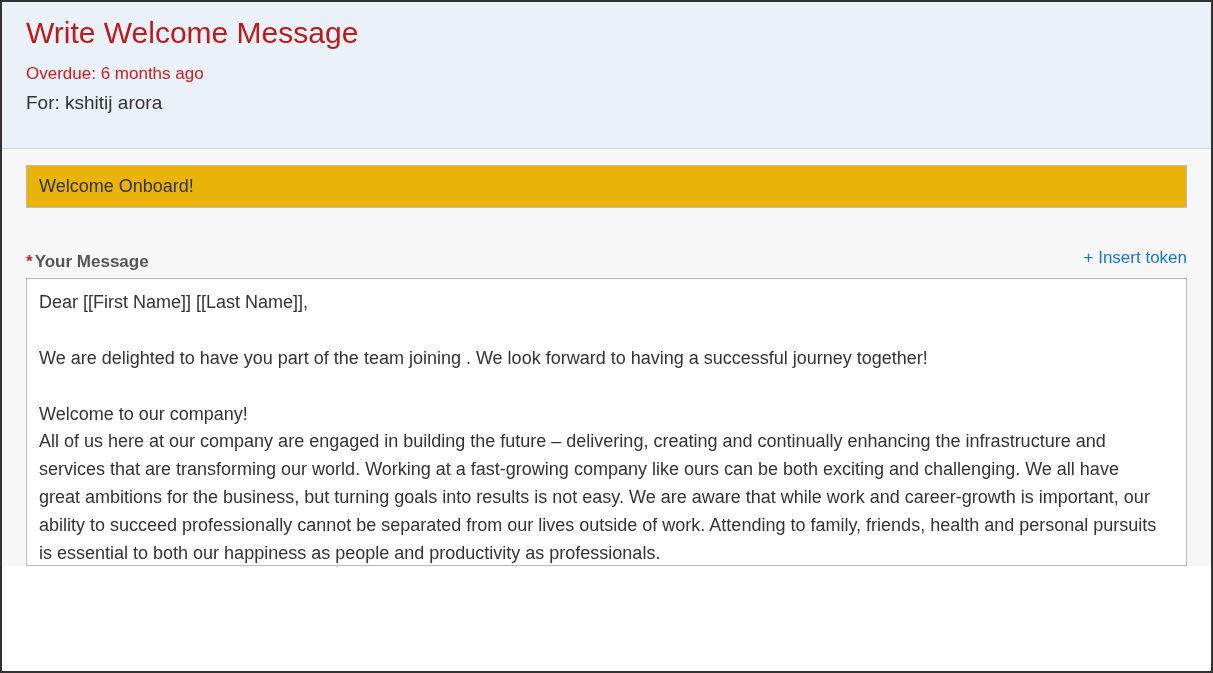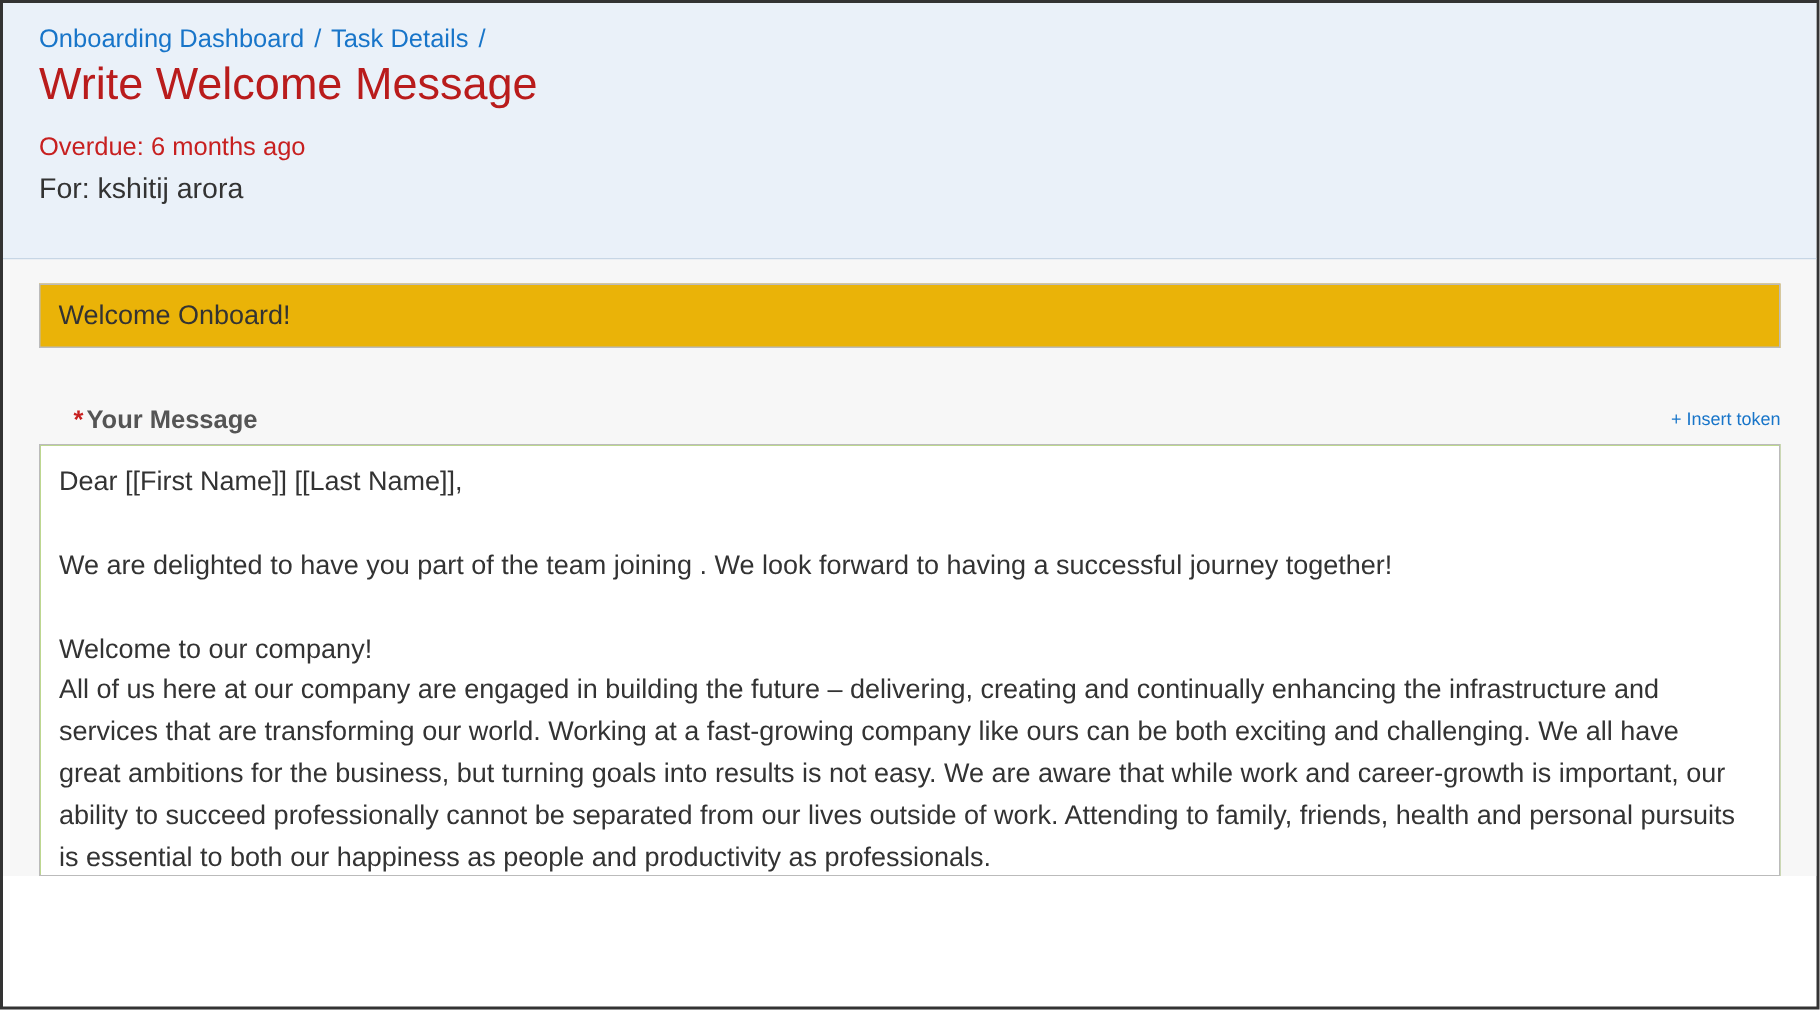--- a/index.html
+++ b/index.html
@@ -63,34 +63,33 @@
       font-family: inherit;
       color: #333;
       outline: none;
     }
     .message-label-row {
       display: flex;
       justify-content: space-between;
       align-items: flex-end;
       margin-top: 36px;
       margin-bottom: 6px;
-      margin-left: 23px;
     }
     .message-label {
       font-size: 17px;
       font-weight: bold;
       color: #555;
     }
     .required-asterisk {
       color: #c72020;
       margin-right: 2px;
       font-weight: bold;
     }
     .insert-token {
-      font-size: 12px;
+      font-size: 17px;
       color: #1875c9;
       cursor: pointer;
       padding: 4px 0;
     }
     .message-box-wrapper {
       position: relative;
       width: 100%;
       border: 1px solid #bbb;
       background: #bef264;
     }
@@ -118,26 +117,20 @@
     }
     .message-textarea::-webkit-scrollbar-thumb {
       background: #b0b0b0;
       border-radius: 2px;
     }
   </style>
 </head>
 <body>
 
 <div class="header-section">
-  <div class="breadcrumb">
-    <a>Onboarding Dashboard</a>
-    <span class="sep">/</span>
-    <a>Task Details</a>
-    <span class="sep">/</span>
-  </div>
   <h1 class="page-title">Write Welcome Message</h1>
   <div class="overdue">Overdue: 6 months ago</div>
   <div class="meta-line">For: kshitij arora</div>
 </div>
 
 <div class="content-section">
   <input type="text" class="subject-input" value="Welcome Onboard!" style="">
 
   <div class="message-label-row">
     <div class="message-label">

